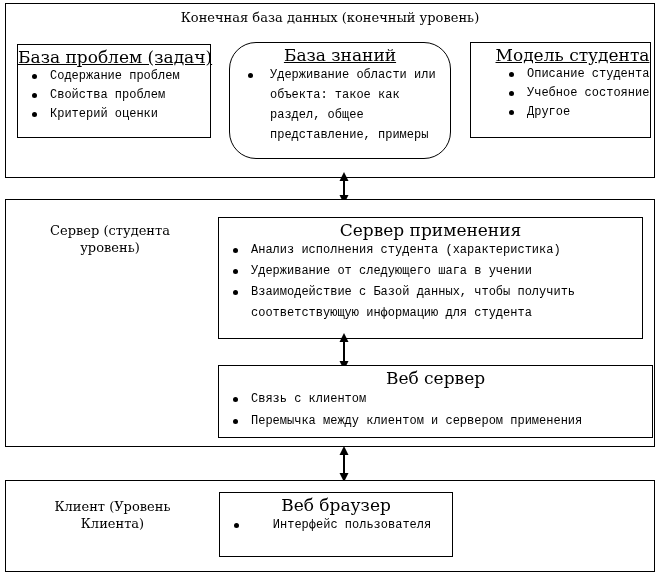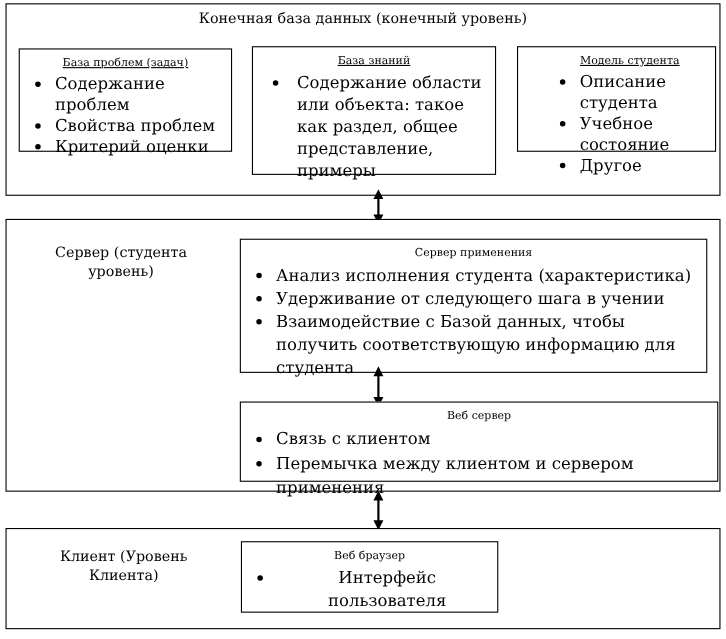--- a/index.html
+++ b/index.html
@@ -46,46 +46,47 @@
   #client-tier-title { left: 25px;  top: 498px; width: 175px; }
 
   
   .box {
     position: absolute;
     border: 1.5px solid #000000;
     box-sizing: border-box;
     background: #ffffff;
   }
   #box-problem-base { left: 17px;  top: 44px;  width: 194px; height: 94px; }
-  #box-knowledge    { left: 229px; top: 42px;  width: 222px; height: 117px; }
+  #box-knowledge    { left: 229px; top: 42px;  width: 222px; height: 117px; border-radius: 27px; }
   #box-student-model{ left: 470px; top: 42px;  width: 181px; height: 96px; padding-left: 24px; }
   #box-app-server   { left: 218px; top: 217px; width: 425px; height: 122px; }
   #box-web-server   { left: 218px; top: 365px; width: 435px; height: 73px; }
   #box-web-browser  { left: 219px; top: 492px; width: 234px; height: 65px; }
 
   .box-head {
     text-align: center;
-    font-size: 10px;
+    font-size: 17px;
     line-height: 17px;
     margin: 4px 0 1px 0;
     white-space: nowrap;
   }
   .box-head.underlined span { text-decoration: underline; }
 
   ul.bullets {
     list-style: none;
     margin: 0;
     padding: 0;
   }
   ul.bullets li {
     position: relative;
-    font-size: 15px;
+    font-size: 12px;
     line-height: 19px;
     padding-left: 34px;
     margin: 0;
+    font-family: Liberation Mono, monospace;
   }
   ul.bullets li::before {
     content: "";
     position: absolute;
     left: 15px;
     top: 7px;
     width: 5px;
     height: 5px;
     background: #000000;
     border-radius: 50%;
@@ -133,21 +134,21 @@
       <li>Свойства проблем</li>
       <li>Критерий оценки</li>
     </ul>
   </div>
 
   <div class="box" id="box-knowledge">
     <div class="box-head underlined">
       <span>База знаний</span>
     </div>
     <ul class="bullets">
-      <li>Содержание области или объекта: такое как раздел, общее представление, примеры</li>
+      <li>Удерживание области или объекта: такое как раздел, общее представление, примеры</li>
     </ul>
   </div>
 
   <div class="box" id="box-student-model">
     <div class="box-head underlined">
       <span>Модель студента</span>
     </div>
     <ul class="bullets">
       <li>Описание студента</li>
       <li>Учебное состояние</li>

